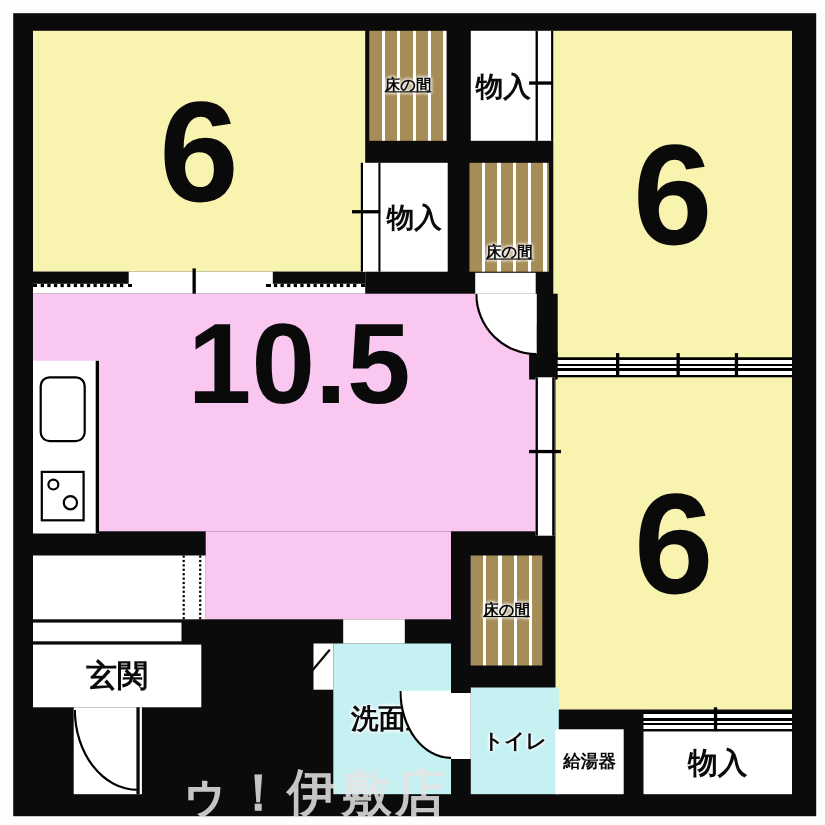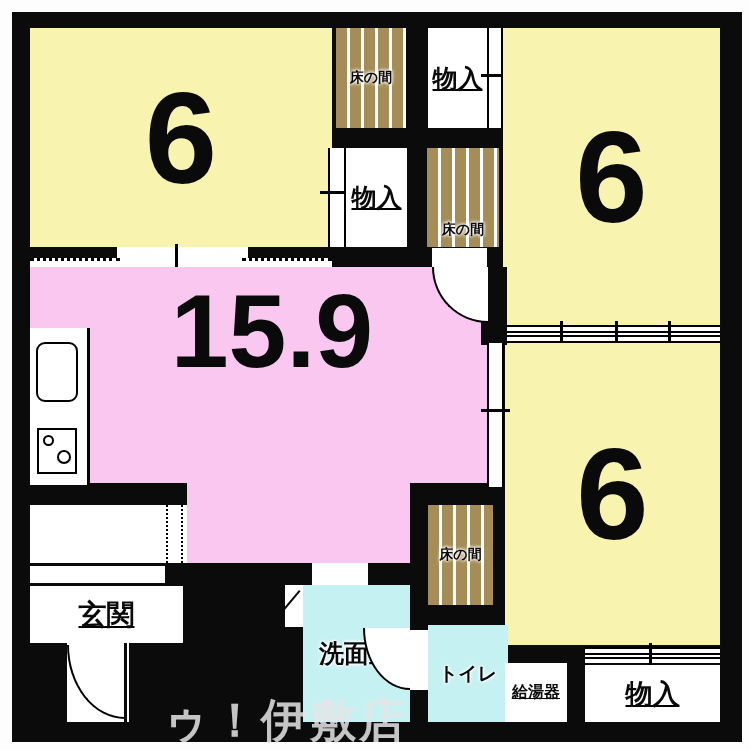--- a/index.html
+++ b/index.html
@@ -4,23 +4,23 @@
 <style>
   html,body{margin:0;padding:0;background:#ffffff;}
   #stage{position:relative;width:750px;height:750px;background:#fdfdfd;overflow:hidden;
          font-family:"Liberation Sans",sans-serif;}
   #plan{position:absolute;left:12px;top:12px;width:730px;height:730px;
         background:var(--wall-black,#0b0b0b);}
   .abs{position:absolute;box-sizing:border-box;}
   .yellow{background:var(--room-yellow,#f8f4b0);}
   .pink{background:var(--dk-pink,#f9c7f0);}
   .cyan{background:var(--wet-cyan,#c6f1f3);}
-  .white{background:#ffffff;text-decoration:underline;}
+  .white{background:#ffffff;}
   .tok{background:repeating-linear-gradient(to right,
-        var(--tokonoma-tan,#a68d58) 0 11px,#ffffff 11px 14px);}
+        var(--tokonoma-tan,#a68d58) 0 11px,#ffffff 11px 14px);text-decoration:underline;}
   .center{display:flex;align-items:center;justify-content:center;}
   .big{font-size:130px;font-weight:700;color:#0a0a0a;line-height:1;}
   .lbl{font-weight:700;color:#0a0a0a;white-space:nowrap;
        text-shadow:0 0 3px #fff,0 0 3px #fff,0 0 4px #fff;}
   .dklbl{font-size:104px;font-weight:700;color:#0a0a0a;line-height:1.3;
          text-align:center;}
   .trackV{background:#fff;border-left:2px solid #000;border-right:2px solid #000;}
   .trackH{background:linear-gradient(#000 0 2px,#fff 2px 6px,#000 6px 8px,
           #fff 8px 10px,#000 10px 12px,#fff 12px 16px,#000 16px 100%);}
   .tick{background:#000;}
@@ -77,21 +77,21 @@
   <div class="abs tick" style="left:603px;top:309px;width:3px;height:26px"></div>
   <div class="abs tick" style="left:656px;top:309px;width:3px;height:26px"></div>
 
   <div class="abs yellow center" style="left:493px;top:331px;width:215px;height:302px">
     <span class="big">6</span>
   </div>
 
   <div class="abs pink" style="left:18px;top:255px;width:457px;height:216px"></div>
   <div class="abs pink" style="left:175px;top:471px;width:223px;height:80px"></div>
   <div class="abs dklbl" style="left:105px;top:252px;width:310px;z-index:5">
-    <div>15.9</div>
+    <div>10.5</div>
   </div>
 
   <div class="abs white" style="left:18px;top:316px;width:60px;height:157px;border-right:3px solid #000;z-index:6">
     <div class="abs" style="left:6px;top:14px;width:42px;height:60px;border:2px solid #000;border-radius:9px;background:#fff"></div>
     <div class="abs" style="left:7px;top:100px;width:40px;height:46px;border:2px solid #000;background:#fff">
       <div class="abs" style="left:4px;top:5px;width:11px;height:11px;border:2px solid #000;border-radius:50%"></div>
       <div class="abs" style="left:18px;top:20px;width:14px;height:14px;border:2px solid #000;border-radius:50%"></div>
     </div>
   </div>
 

